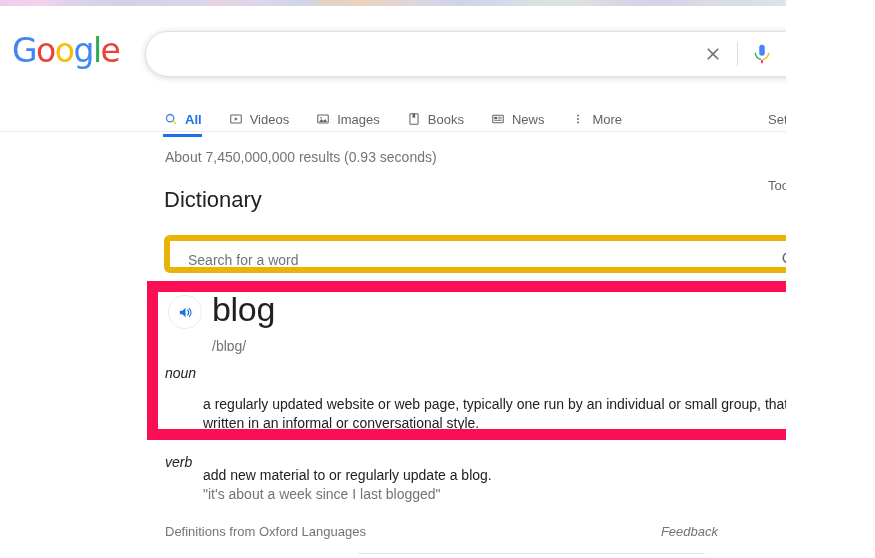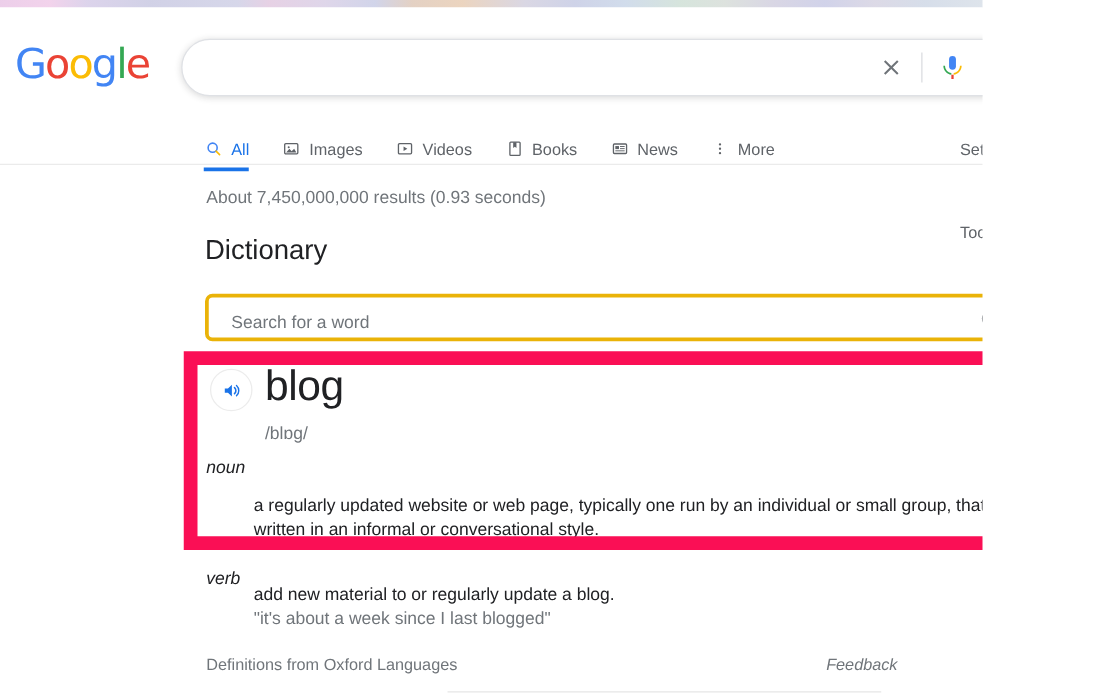--- a/index.html
+++ b/index.html
@@ -122,21 +122,21 @@
     align-items: center;
     gap: 6px;
     height: 34px;
     margin-right: 26px;
     font-size: 13px;
     color: #5f6368;
     cursor: pointer;
     position: relative;
     white-space: nowrap;
   }
-  .tab.active { color: #1a73e8; }
+  .tab.active { color: #1a73e8; font-weight: bold; }
   .tab.active::after {
     content: "";
     position: absolute;
     left: 0; right: 0; bottom: -1px;
     height: 3px;
     background: #1a73e8;
   }
   .tab .ticon {
     display: inline-flex;
     width: 16px; height: 16px;
@@ -167,21 +167,21 @@
     left: 164px; top: 187px;
     font-size: 22px;
     color: #202124;
     font-weight: 400;
   }
   .word-search {
     position: absolute;
     left: 164px; top: 235px;
     width: 654px; height: 38px;
     box-sizing: border-box;
-    border: 3px solid #eab308;
+    border: 6px solid #eab308;
     border-radius: 6px;
     background: #fff;
   }
   .word-search input {
     position: absolute;
     left: 16px; top: 0;
     width: 560px; height: 36px;
     border: none; outline: none;
     background: transparent;
     font-family: "Liberation Sans", sans-serif;
@@ -332,35 +332,35 @@
               <line x1="15.2" y1="15.2" x2="20" y2="20" stroke="#fbbc05" stroke-width="2.2" stroke-linecap="round"></line>
             </svg>
           </span>
           <span>All</span>
         </div>
 
         <div class="tab">
           <span class="ticon">
             <svg width="14" height="14" viewBox="0 0 24 24">
               <rect x="3" y="5" width="18" height="14" rx="1.5" fill="none" stroke="#5f6368" stroke-width="1.8"></rect>
+              <path d="M10 8.8l5.2 3.2-5.2 3.2z" fill="#5f6368"></path>
+            </svg>
+          </span>
+          <span>Videos</span>
+        </div>
+
+        <div class="tab">
+          <span class="ticon">
+            <svg width="14" height="14" viewBox="0 0 24 24">
+              <rect x="3" y="5" width="18" height="14" rx="1.5" fill="none" stroke="#5f6368" stroke-width="1.8"></rect>
               <circle cx="8.5" cy="10" r="1.4" fill="#5f6368"></circle>
               <path d="M5 17l4.5-5 3 3.5L16 12l3 5z" fill="#5f6368"></path>
             </svg>
           </span>
           <span>Images</span>
-        </div>
-
-        <div class="tab">
-          <span class="ticon">
-            <svg width="14" height="14" viewBox="0 0 24 24">
-              <rect x="3" y="5" width="18" height="14" rx="1.5" fill="none" stroke="#5f6368" stroke-width="1.8"></rect>
-              <path d="M10 8.8l5.2 3.2-5.2 3.2z" fill="#5f6368"></path>
-            </svg>
-          </span>
-          <span>Videos</span>
         </div>
 
         <div class="tab">
           <span class="ticon">
             <svg width="14" height="14" viewBox="0 0 24 24">
               <rect x="5" y="3" width="14" height="18" rx="1.2" fill="none" stroke="#5f6368" stroke-width="1.8"></rect>
               <path d="M9.5 3v8l2.3-1.8L14 11V3z" fill="#5f6368"></path>
             </svg>
           </span>
           <span>Books</span>

